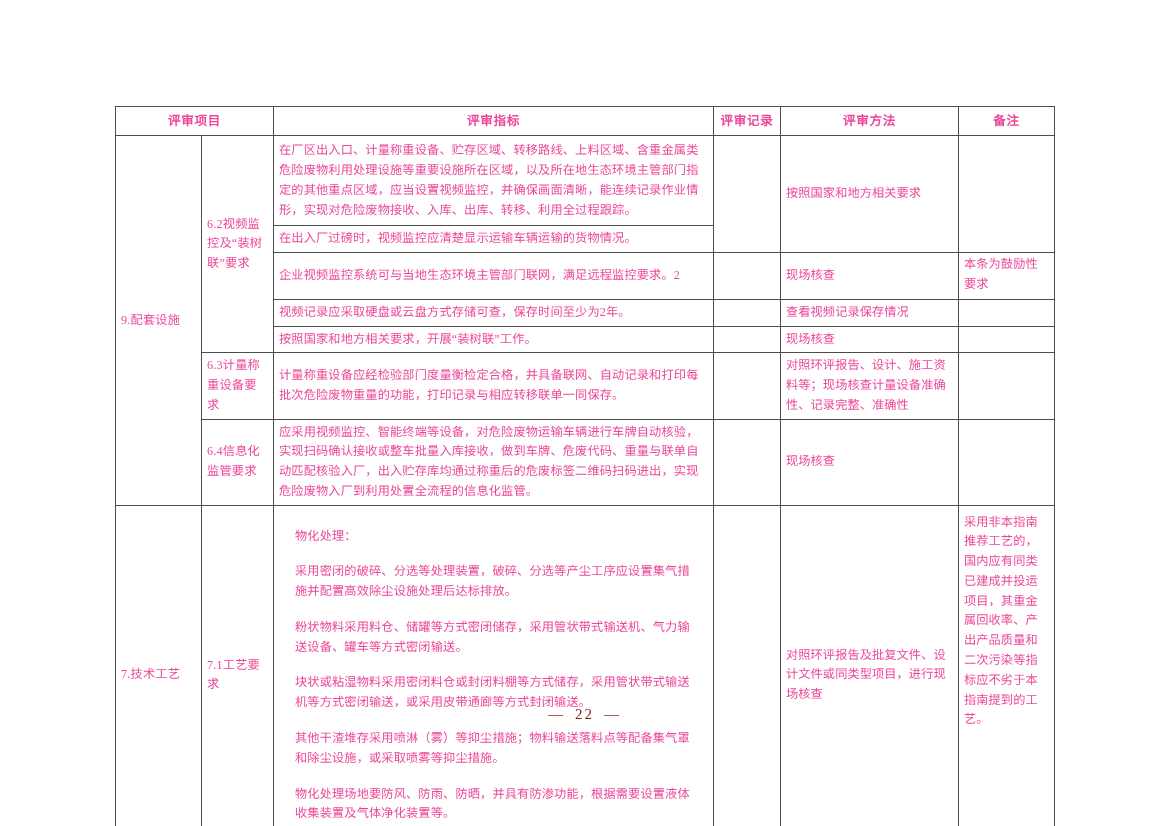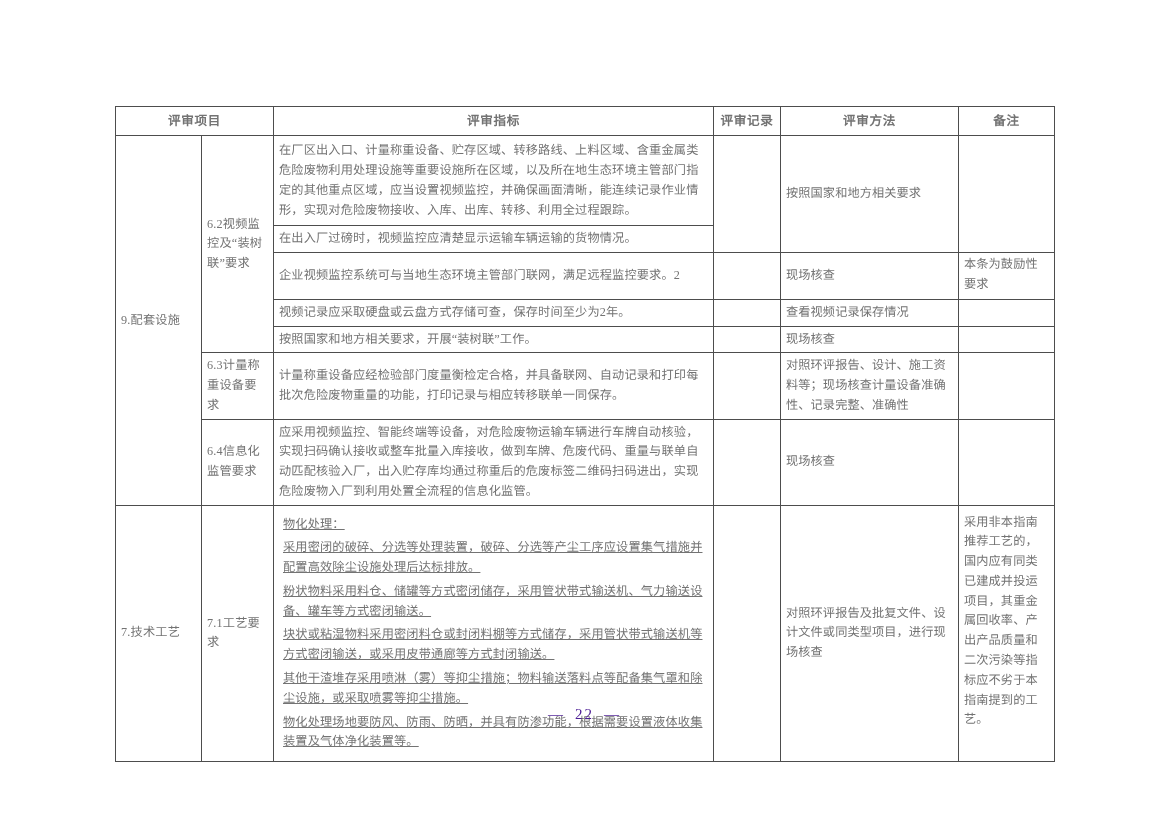--- a/index.html
+++ b/index.html
@@ -37,21 +37,21 @@
   }
   table.review-table td,
   table.review-table th {
     border: 1px solid #4d4d4d;
     padding: 3px 5px;
     vertical-align: middle;
     font-size: 12.2px;
     line-height: 1.62;
     font-weight: normal;
     text-align: left;
-    color: #737373;
+    color: #ec4899;
   }
   table.review-table thead th {
     text-align: center;
     font-weight: bold;
     font-size: 12.6px;
     padding: 4px 4px;
     letter-spacing: 0.6px;
   }
   
   col.c-item    { width: 86px;  }
@@ -95,33 +95,33 @@
   td.cell-remark {
     vertical-align: middle;
     padding: 4px 6px;
     letter-spacing: 0.1px;
     font-family: Liberation Mono, monospace;
   }
   td.cell-remark.top {
     vertical-align: top;
     padding-top: 8px;
   }
-  .para { margin: 4px; text-decoration: underline; }
+  .para { margin: 16px; }
   .para + .para { margin-top: 0; }
 
   .page-number {
     position: absolute;
     left: 0;
     top: 706px;
     width: 1169px;
     text-align: center;
     font-size: 15px;
     letter-spacing: 2px;
     font-family: "Liberation Serif", "DejaVu Serif", serif;
-    color: #4c1d95;
+    color: #7f1d1d;
   }
   .page-number .dash { padding: 0 10px; }
 </style>
 </head>
 <body>
 
 <div class="page">
   <div class="sheet">
     <table class="review-table">
       <colgroup>

